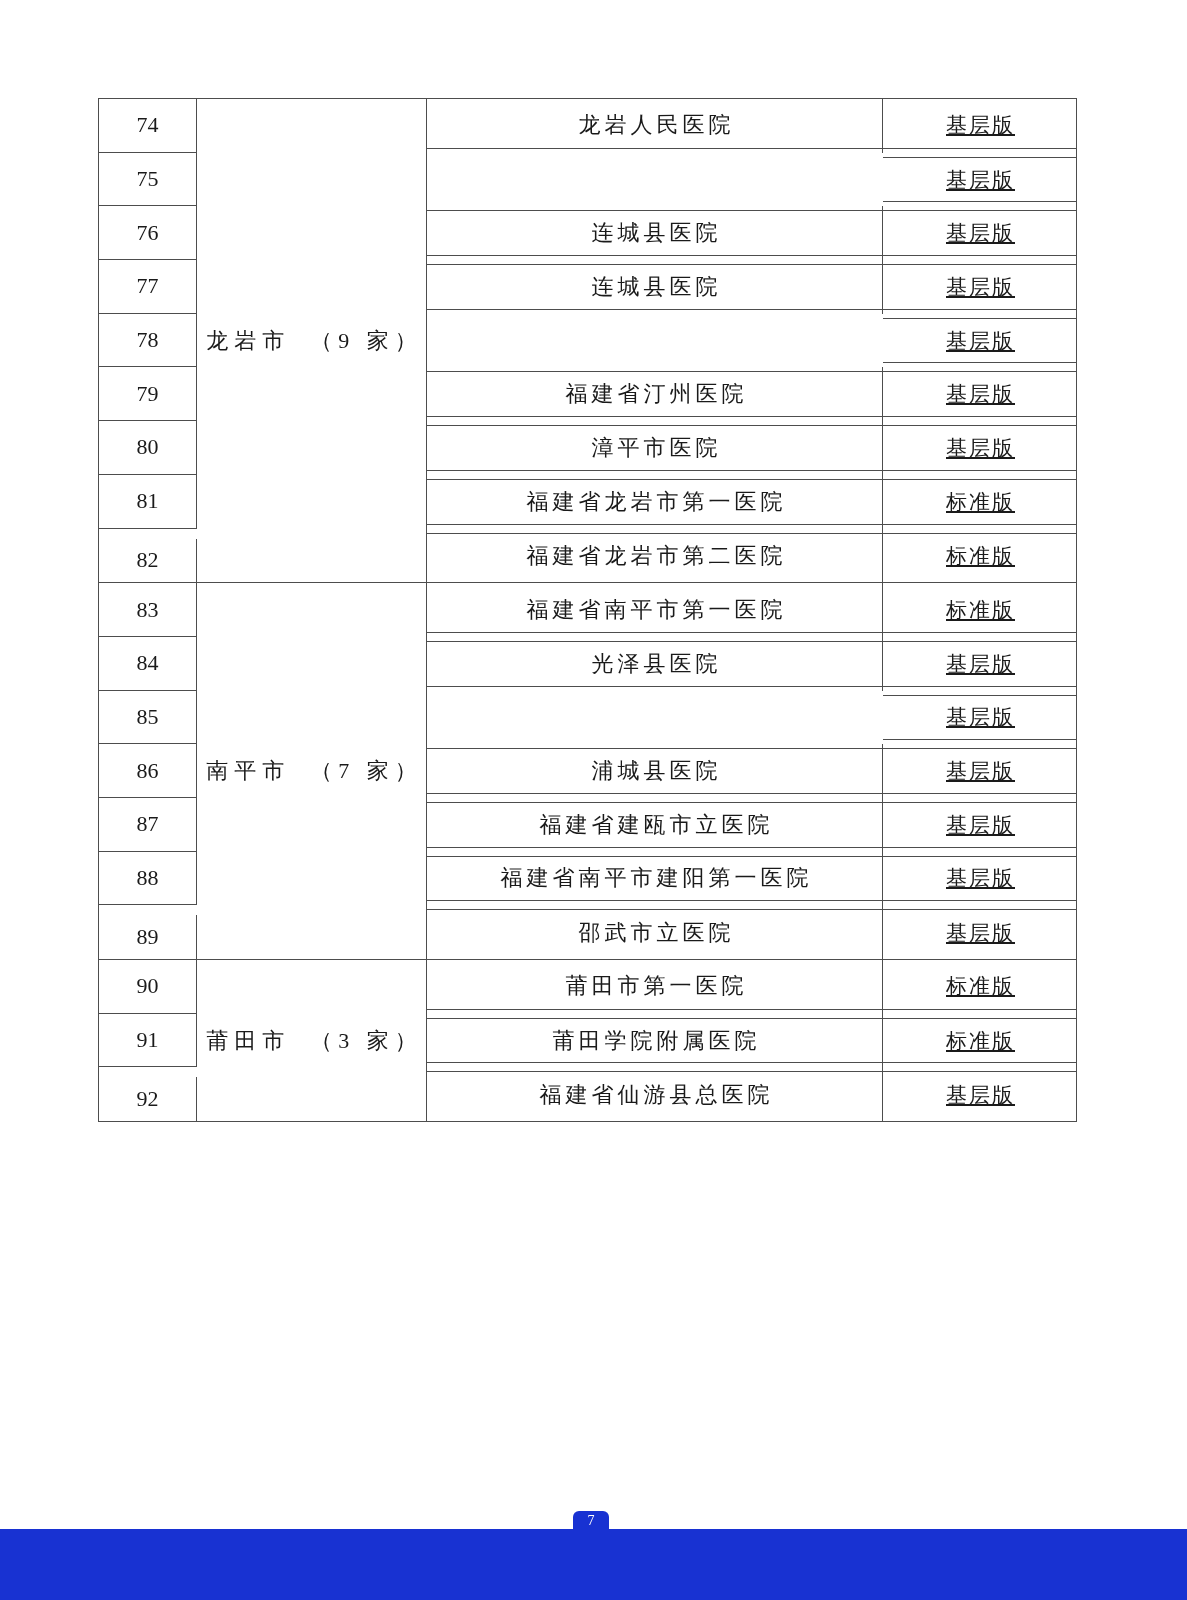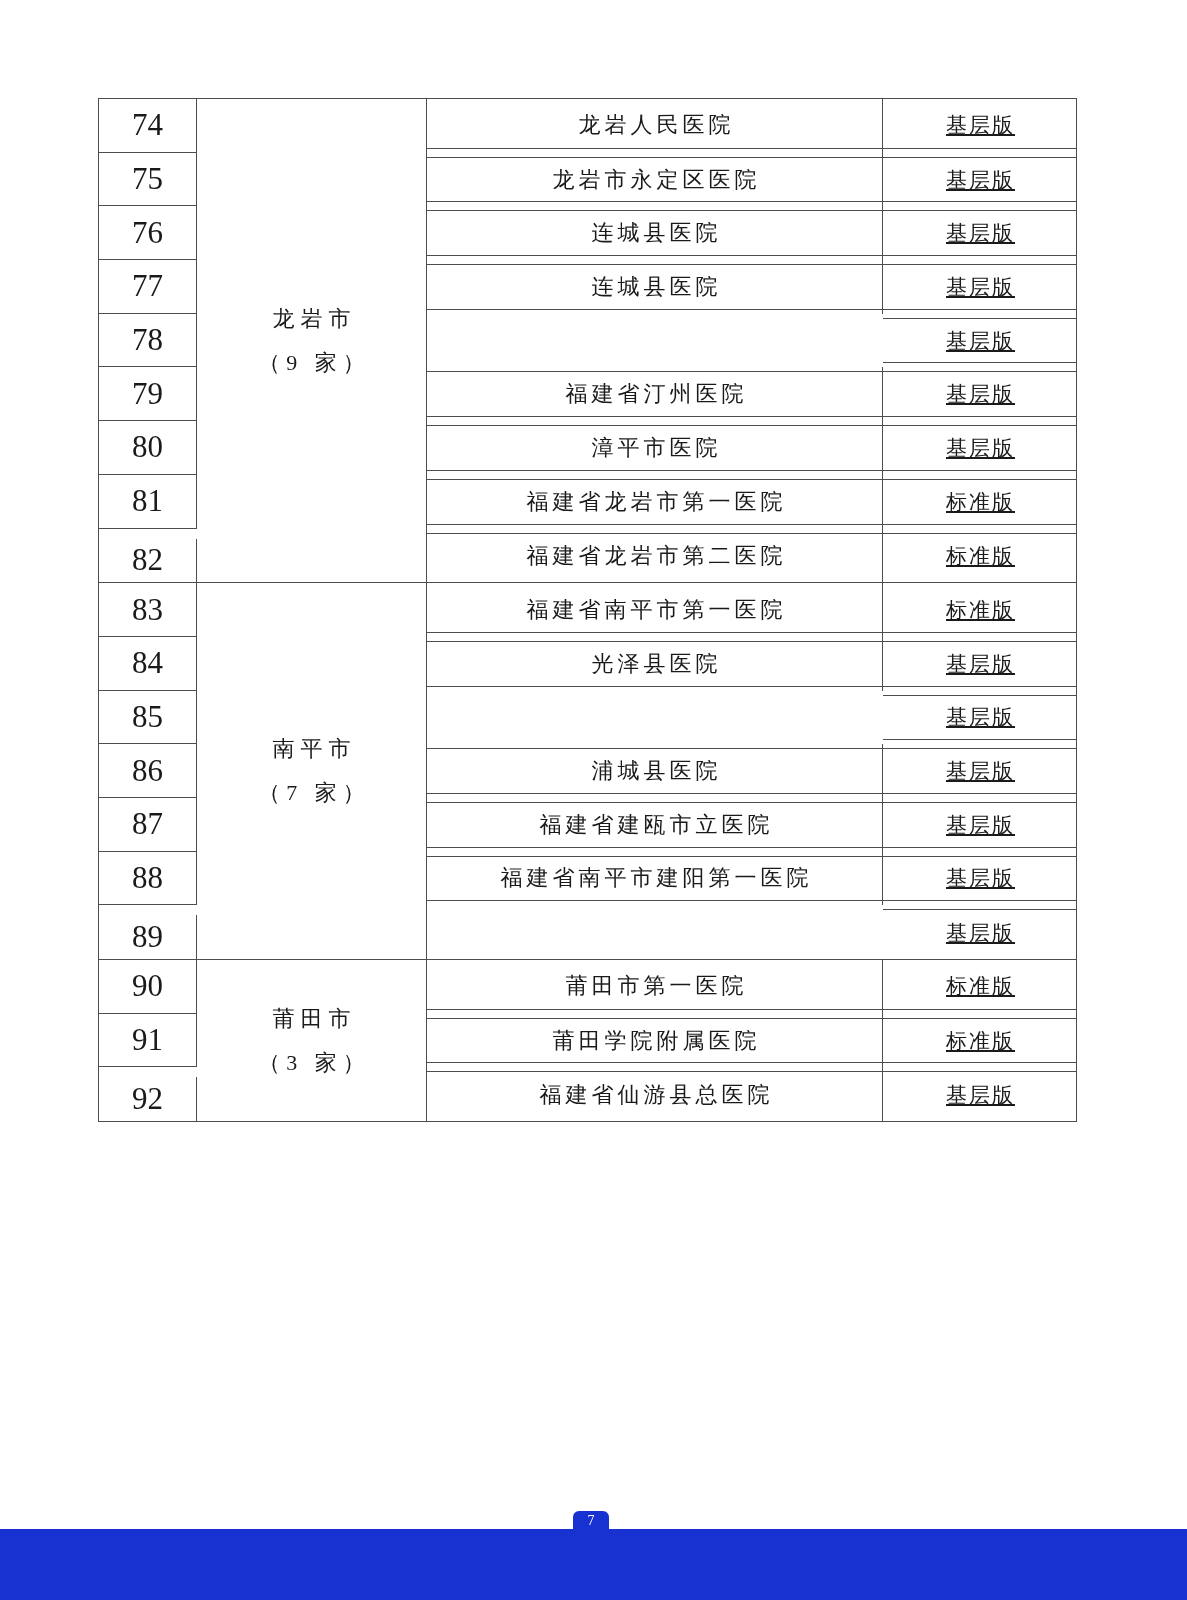--- a/index.html
+++ b/index.html
@@ -31,30 +31,30 @@
     border-bottom:1px solid var(--bc);
   }
   .tgroup:last-child{border-bottom:none;}
   .tgroup.g9{grid-template-rows:repeat(9,53.7px);}
   .tgroup.g7{grid-template-rows:repeat(7,53.7px);}
   .tgroup.g3{grid-template-rows:repeat(3,53.7px);}
 
   .c-no{
     grid-column:1;
     display:flex;align-items:center;justify-content:center;
-    font-size:31px;
+    font-size:22px;
     border-right:1px solid var(--bc);
     border-bottom:1px solid var(--bc);
   }
   .c-no.nb{border-bottom:none;margin-top:10px;}
 
   .c-city{
     grid-column:2;
     grid-row:1 / -1;
-    display:flex;flex-direction:column;
+    display:flex;flex-direction:row;
     align-items:center;justify-content:center;
     gap:14px;
     font-size:22px;
     letter-spacing:6px;
     text-indent:6px;
     border-right:1px solid var(--bc);
   }
 
   .c-h{grid-column:3;border-right:1px solid var(--bc);}
   .c-v{grid-column:4;text-decoration:underline;}
@@ -101,23 +101,20 @@
 
     <div class="c-no">74</div>
     <div class="c-h">
         <div class="in ft">龙岩人民医院</div>
       </div>
     <div class="c-v">
         <div class="in ft">基层版</div>
       </div>
 
     <div class="c-no">75</div>
-    <div class="c-h">
-        <div class="in">龙岩市永定区医院</div>
-      </div>
     <div class="c-v">
         <div class="in">基层版</div>
       </div>
 
     <div class="c-no">76</div>
     <div class="c-h">
         <div class="in">连城县医院</div>
       </div>
     <div class="c-v">
         <div class="in">基层版</div>
@@ -214,20 +211,23 @@
 
     <div class="c-no">88</div>
     <div class="c-h">
         <div class="in">福建省南平市建阳第一医院</div>
       </div>
     <div class="c-v">
         <div class="in">基层版</div>
       </div>
 
     <div class="c-no nb">89</div>
+    <div class="c-h">
+        <div class="in lt">邵武市立医院</div>
+      </div>
     <div class="c-v">
         <div class="in lt">基层版</div>
       </div>
   </section>
 
   <section class="tgroup g3">
     <div class="c-city">
       <span>莆田市</span>
       <span>（3 家）</span>
     </div>

